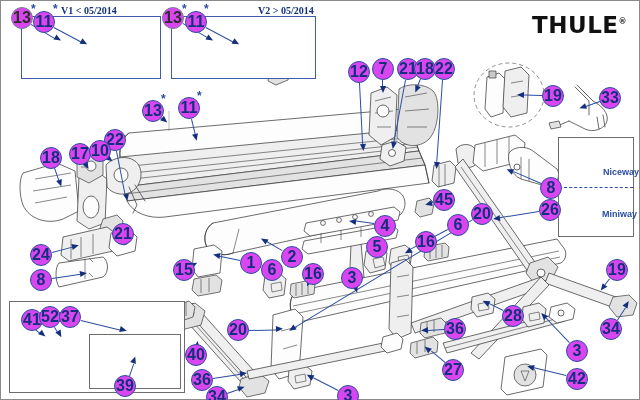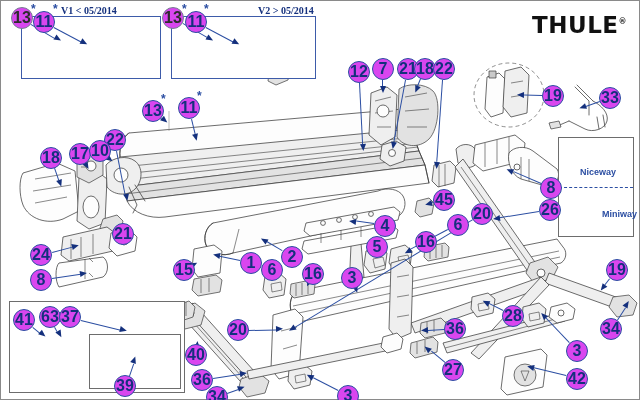--- a/index.html
+++ b/index.html
@@ -348,21 +348,21 @@
   <div class="star" style="left:203px; top:2px;">*</div>
   <div class="star" style="left:160px; top:92px;">*</div>
   <div class="star" style="left:196px; top:89px;">*</div>
 
   <div class="sec-letter" style="left:93px; top:45px;">B</div>
   <div class="sec-letter" style="left:251px; top:50px;">A</div>
 
   <div id="legend-box">
     <div id="legend-divider"></div>
   </div>
-  <div class="legend-name" style="left:579px; top:166px; z-index:25;">Niceway</div>
+  <div class="legend-name" style="left:602px; top:166px; z-index:25;">Niceway</div>
   <div class="legend-name" style="left:601px; top:208px; z-index:25;">Miniway</div>
 
   <div id="brand">
     <span>THULE</span><sup>®</sup>
   </div>
 
   <div id="leaders">
       <div class="leader" style="left: 30.475px; top: 22.5878px; width: 27.2769px; transform: rotate(30.5297deg);"></div>
       <div class="arrow" style="left: 53.9704px; top: 33.2441px; transform: rotate(30.5297deg);"></div>
       <div class="leader" style="left: 52.6996px; top: 26.1882px; width: 30.7647px; transform: rotate(28.1416deg);"></div>
@@ -497,19 +497,19 @@
       <div class="callout" style="left: 501px; top: 304px;">28</div>
       <div class="callout" style="left: 443px; top: 317px;">36</div>
       <div class="callout" style="left: 565px; top: 339px;">3</div>
       <div class="callout" style="left: 441px; top: 358px;">27</div>
       <div class="callout" style="left: 565px; top: 367px;">42</div>
       <div class="callout" style="left: 226px; top: 318px;">20</div>
       <div class="callout" style="left: 336px; top: 384px;">3</div>
       <div class="callout" style="left: 205px; top: 385px;">34</div>
       <div class="callout" style="left: 190px; top: 368px;">36</div>
       <div class="callout" style="left: 184px; top: 343px;">40</div>
-      <div class="callout" style="left: 12px; top: 308px;">41</div>
-      <div class="callout" style="left: 38px; top: 305px;">63</div>
+      <div class="callout" style="left: 20px; top: 308px;">41</div>
+      <div class="callout" style="left: 38px; top: 305px;">52</div>
       <div class="callout" style="left: 58px; top: 305px;">37</div>
       <div class="callout" style="left: 113px; top: 374px;">39</div>
     </div>
 
 </div>
 
 </body></html>

